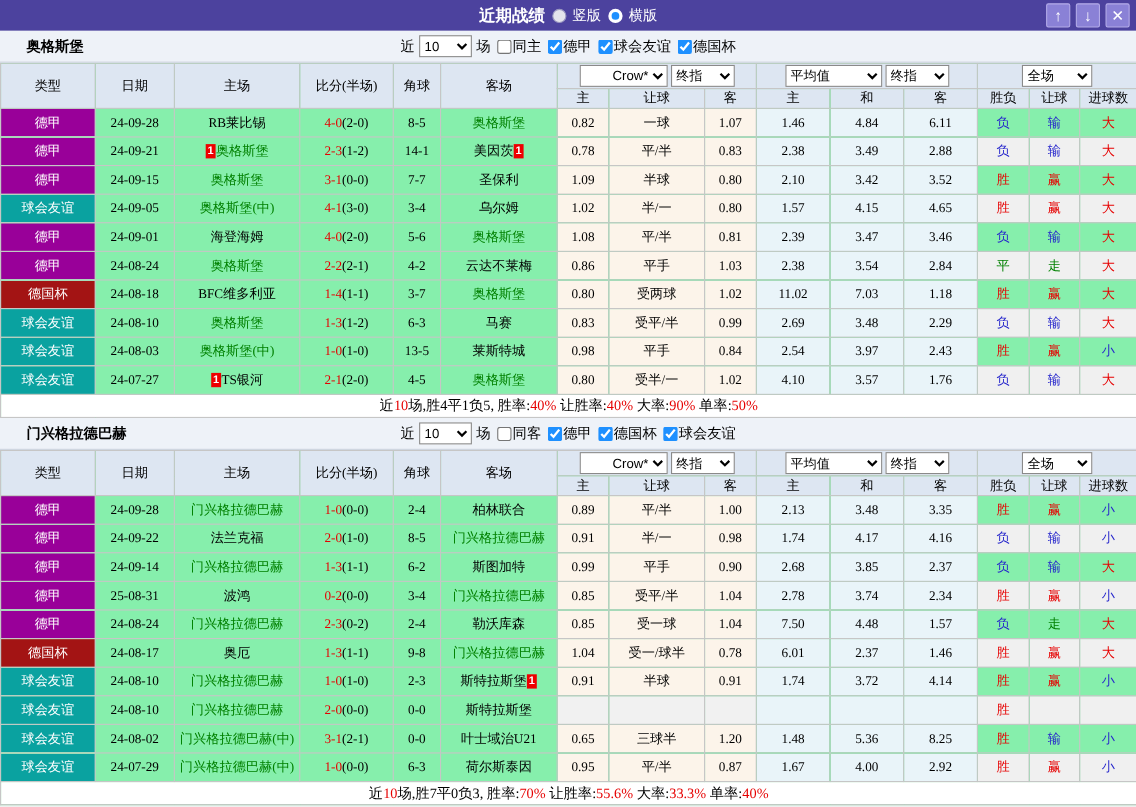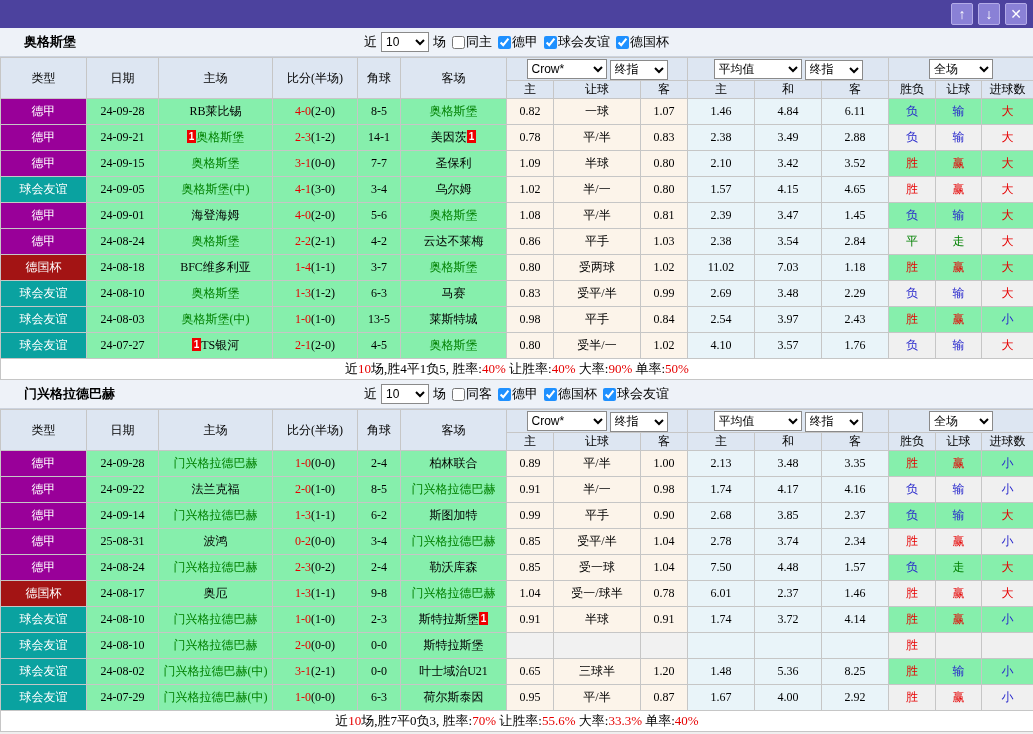--- a/index.html
+++ b/index.html
@@ -43,22 +43,22 @@
   .filters input[type=checkbox] {
     width:13px; height:13px; margin:0 1px 0 6px; vertical-align:-2px;
     accent-color:var(--c-accent,#1e90ff);
   }
   label.cb { display:flex; align-items:center; }
   select {
     font-family:"Liberation Sans","DejaVu Sans",sans-serif;
     font-size:12px; height:20px; background:#fff; border:1px solid #8a8a8a;
   }
   .sel-count { width:48px; }
-  .sel-odds  { width:80px; }
-  .sel-ref   { width:58px;font-family:Liberation Mono, monospace; }
+  .sel-odds  { width:80px;text-align:right; }
+  .sel-ref   { width:58px; }
   .sel-avg   { width:88px; }
   .sel-full  { width:64px; }
 
   
   table { width:1033px; border-collapse:collapse; table-layout:fixed; background:#86efac; }
   th, td {
     border:1px solid #c6c6c6; text-align:center; padding:0;
     overflow:hidden; white-space:nowrap; font-size:12px; color:#000;
   }
   thead th { background:var(--c-header,#dde6f2); font-weight:normal; }
@@ -80,20 +80,27 @@
   }
   td.summary-cell { height:21px; font-size:13px; background:#fff; }
   .sumred { color:var(--c-red,#e60000); }
 </style>
 </head>
 <body>
 
 <div class="page">
 
   <div class="titlebar">
+    <div class="tb-center">
+      <span class="tb-title">近期战绩</span>
+      <span class="radio off"></span>
+      <span class="radio-label">竖版</span>
+      <span class="radio on"></span>
+      <span class="radio-label">横版</span>
+    </div>
     <div class="tb-buttons">
       <div class="tb-btn">↑</div>
       <div class="tb-btn">↓</div>
       <div class="tb-btn">✕</div>
     </div>
   </div>
 
   <div class="strip">
     <span class="team">奥格斯堡</span>
     <span class="filters">
@@ -241,21 +248,21 @@
           <td>24-09-01</td>
           <td><span>海登海姆</span></td>
           <td><span class="score-main">4-0</span><span>(2-0)</span></td>
           <td>5-6</td>
           <td><span class="green">奥格斯堡</span></td>
           <td class="crow">1.08</td>
           <td class="crow">平/半</td>
           <td class="crow">0.81</td>
           <td class="avg">2.39</td>
           <td class="avg">3.47</td>
-          <td class="avg">1.45</td>
+          <td class="avg">3.46</td>
           <td class="res" style="color: rgb(39, 39, 204);">负</td>
           <td class="res" style="color: rgb(39, 39, 204);">输</td>
           <td class="res" style="color: rgb(230, 0, 0);">大</td>
         </tr>
         <tr>
           <td class="type" style="background: rgb(153, 0, 153);">德甲</td>
           <td>24-08-24</td>
           <td><span class="green">奥格斯堡</span></td>
           <td><span class="score-main">2-2</span><span>(2-1)</span></td>
           <td>4-2</td>

